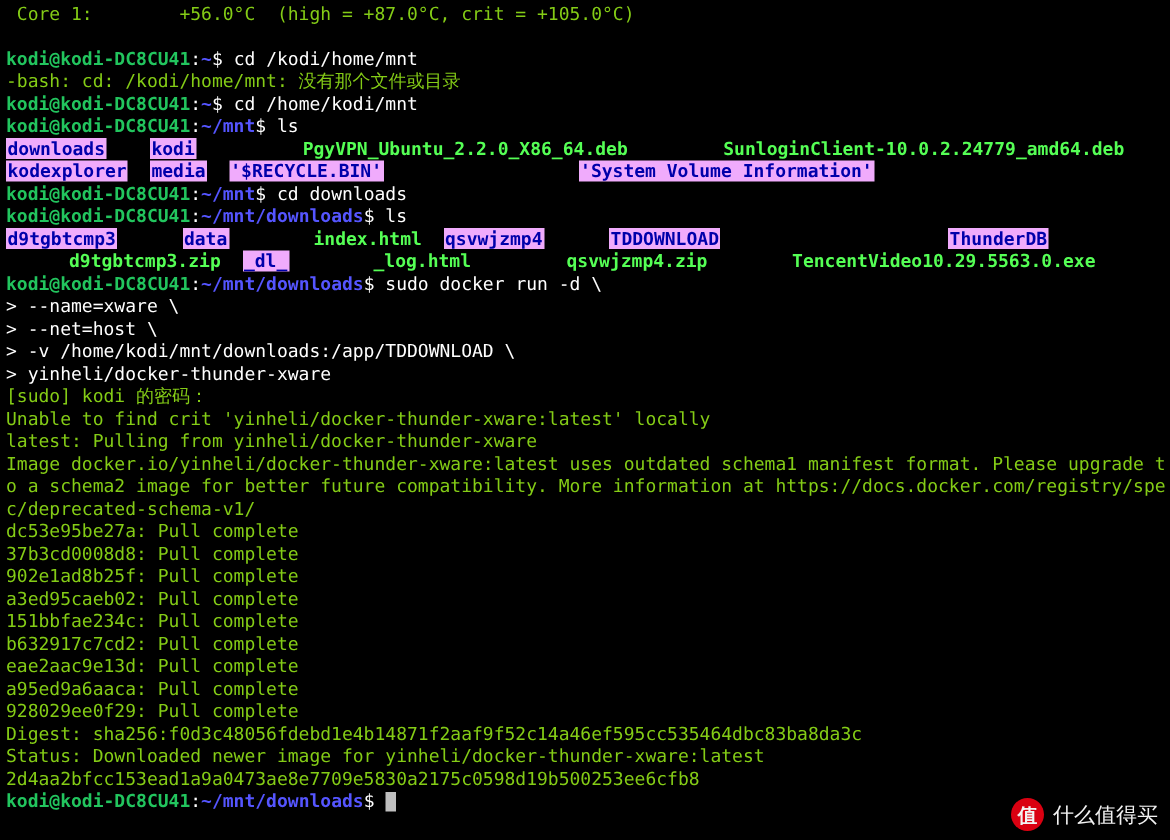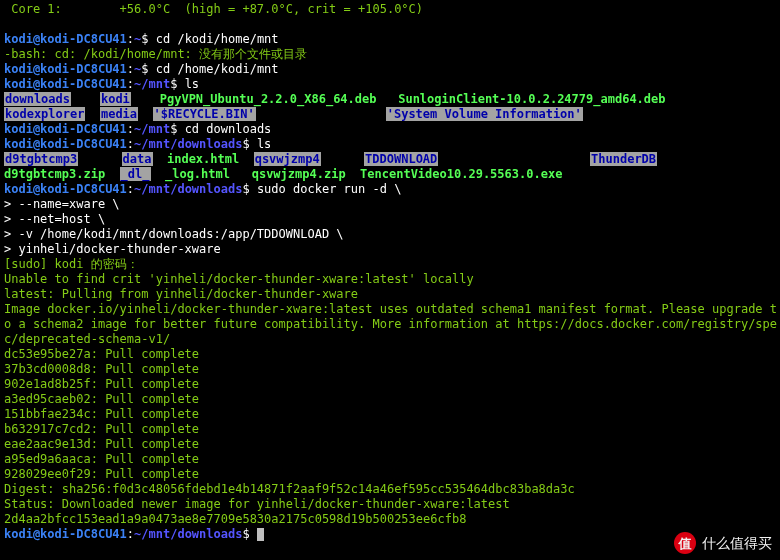--- a/index.html
+++ b/index.html
@@ -9,32 +9,32 @@
     font-family: "DejaVu Sans Mono", Consolas, monospace;
     font-size: 12px;
     line-height: 15px;
     width: 780px;
     height: 560px;
     overflow: hidden;
     padding: 2px 4px;
     position: relative;
   }
   .line { white-space: pre; }
-  .prompt-user { color: #3b82f6; font-weight: bold; }
+  .prompt-user { color: #22c55e; font-weight: bold; }
   .prompt-path { color: #5555ff; font-weight: bold; }
   .prompt-sep  { color: #ffffff; }
   .cmd { color: #ffffff; margin-top: 36px; }
   .plain { color: #84cc16; }
   .hl-dir {
-    background: #a3a3a3;
+    background: #f0abfc;
     color: #0000aa;
     font-weight: bold;
     padding: 0 1px;
   }
-  .exe { color: #55ff55; font-weight: bold; }
+  .exe { color: #55ff55; font-weight: bold; margin-left: 42px; }
   .cursor {
     display: inline-block;
     width: 7px;
     height: 13px;
     background: #bfbfbf;
     vertical-align: text-bottom;
   }
   .watermark {
     position: absolute;
     right: 8px;

